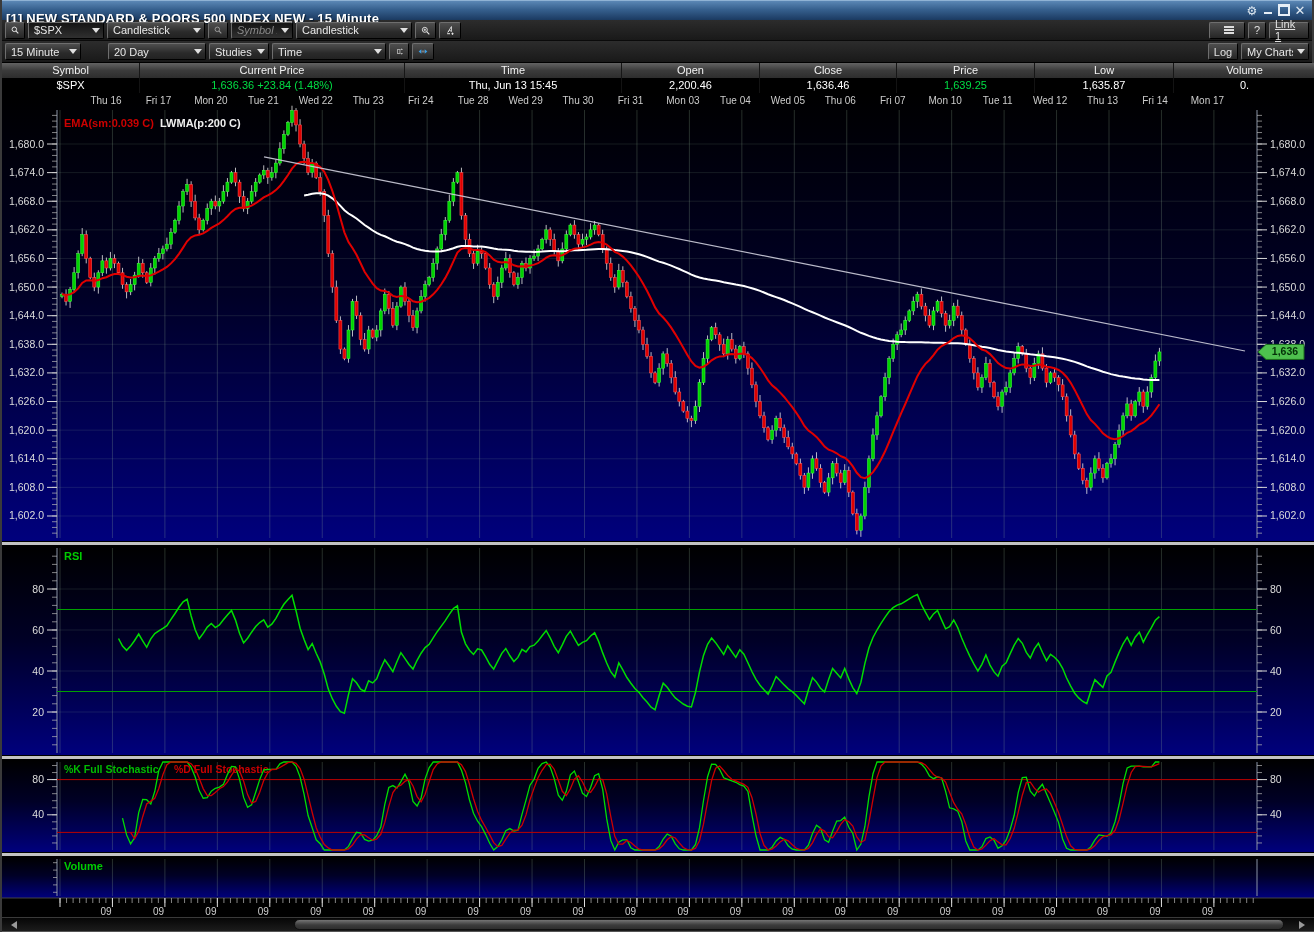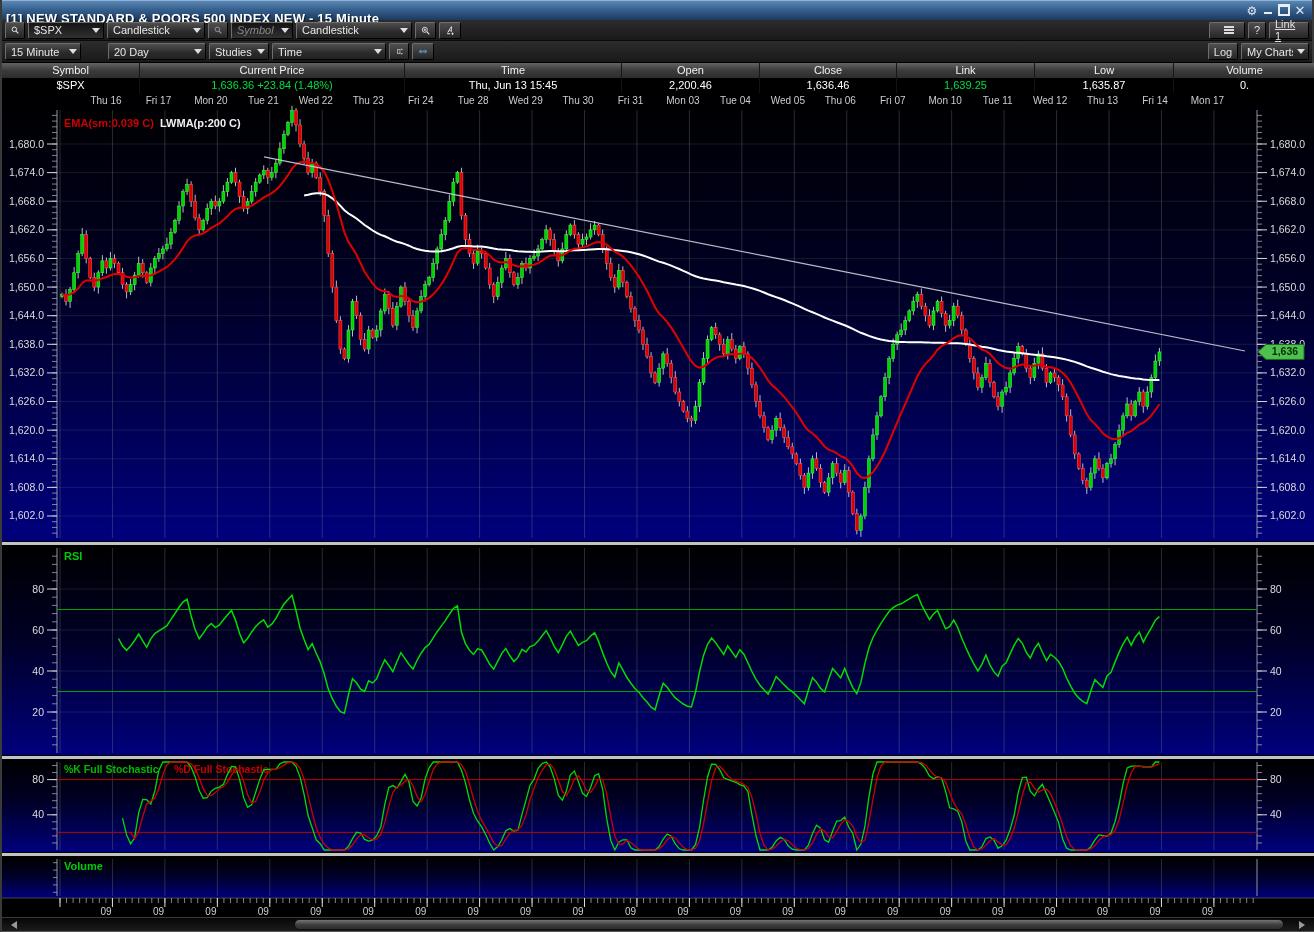--- a/index.html
+++ b/index.html
@@ -153,21 +153,21 @@
       <span class="arw"></span>
     </span>
   </div>
 
   <div class="qgrid">
     <div class="qh">Symbol</div>
     <div class="qh">Current Price</div>
     <div class="qh">Time</div>
     <div class="qh">Open</div>
     <div class="qh">Close</div>
-    <div class="qh">Link</div>
+    <div class="qh">Price</div>
     <div class="qh">Low</div>
     <div class="qh">Volume</div>
   </div>
   <div class="qgrid">
     <div class="qv">$SPX</div>
     <div class="qv green">1,636.36  +23.84 (1.48%)</div>
     <div class="qv">Thu, Jun 13  15:45</div>
     <div class="qv">2,200.46</div>
     <div class="qv">1,636.46</div>
     <div class="qv green">1,639.25</div>

